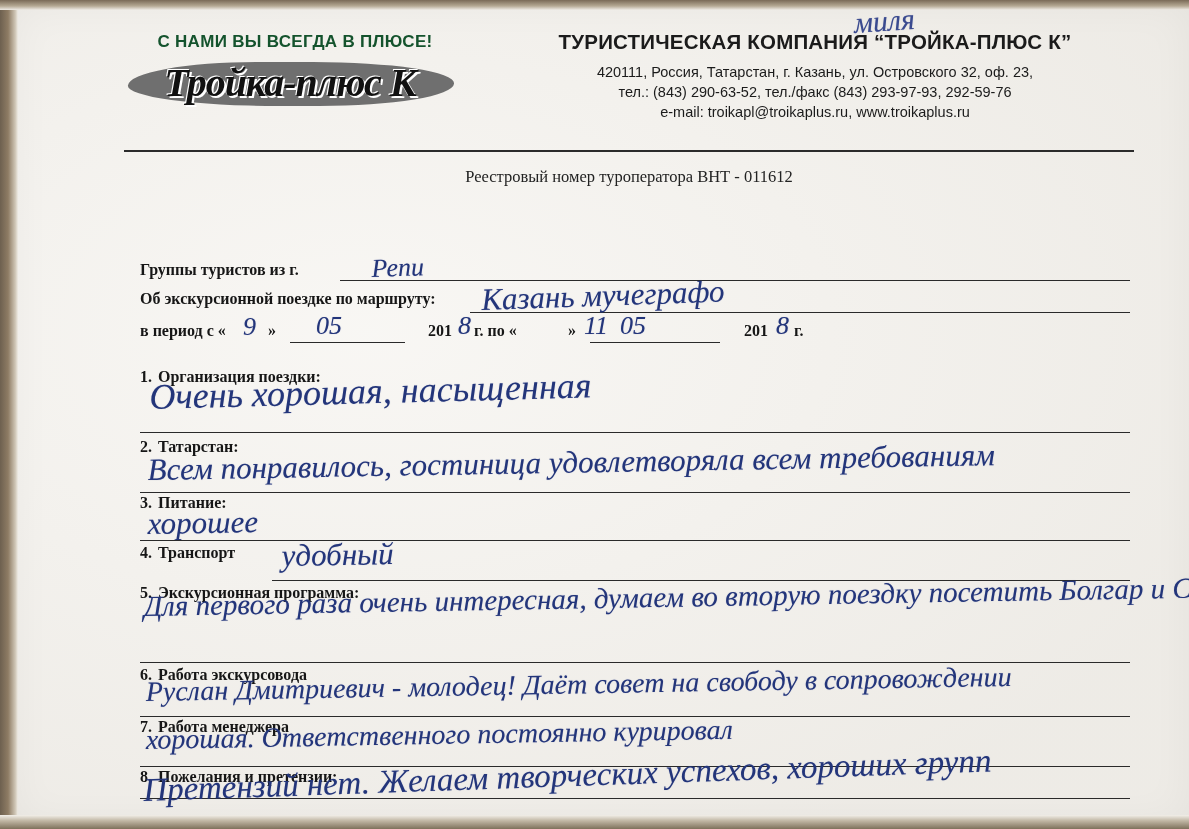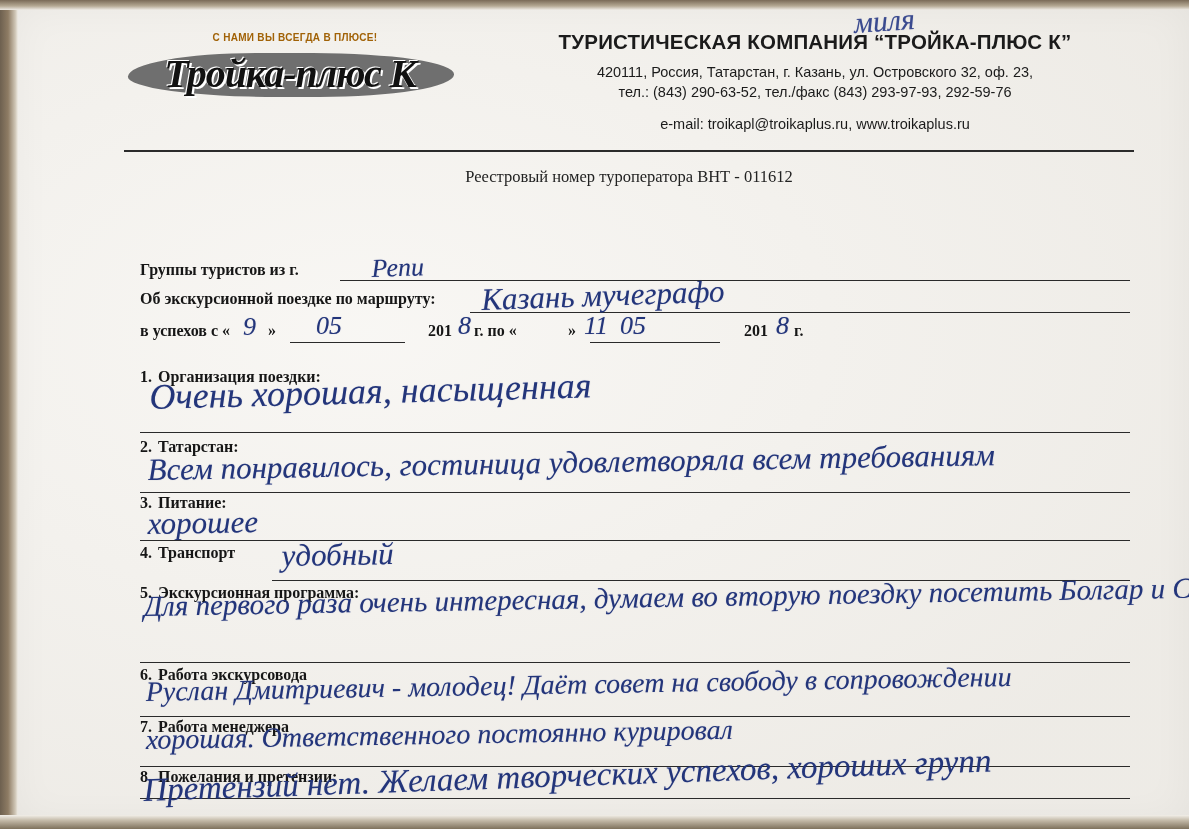--- a/index.html
+++ b/index.html
@@ -65,23 +65,23 @@
     height: 120px;
   }
   .logo-block {
     position: absolute;
     left: 0; top: 10px;
     width: 350px;
     text-align: center;
   }
   .slogan {
     font-family: "Liberation Sans", sans-serif;
-    font-size: 10px;
-    font-weight: bold;
-    color: #a16207;
+    font-size: 17px;
+    font-weight: bold;
+    color: #14532d;
     letter-spacing: 0.3px;
     white-space: nowrap;
   }
   .logo-shape {
     position: relative;
     margin-top: 4px;
     height: 56px;
     width: 340px;
   }
   .logo-blob {
@@ -214,21 +214,21 @@
       <div class="slogan">С НАМИ ВЫ ВСЕГДА В ПЛЮСЕ!</div>
       <div class="logo-shape">
         <div class="logo-blob"></div>
         <div class="logo-text">Тройка-плюс К</div>
       </div>
     </div>
     <div class="company-block">
       <div class="company-name">ТУРИСТИЧЕСКАЯ КОМПАНИЯ “ТРОЙКА-ПЛЮС К”</div>
       <div class="company-addr">420111, Россия, Татарстан, г. Казань, ул. Островского 32, оф. 23,</div>
       <div class="company-addr" style="margin-top:0;">тел.: (843) 290-63-52, тел./факс (843) 293-97-93, 292-59-76</div>
-      <div class="company-addr" style="margin-top:12px;">e-mail: troikapl@troikaplus.ru, www.troikaplus.ru</div>
+      <div class="company-addr" style="margin-top:0;">e-mail: troikapl@troikaplus.ru, www.troikaplus.ru</div>
     </div>
   </div>
 
   <div class="rule"></div>
   <div class="reg-number">Реестровый номер туроператора ВНТ - 011612</div>
 
 
   <div class="form">
 
     <div class="frow" style="height:26px;">
@@ -237,21 +237,21 @@
       <span class="hw mid" style="left:232px; top:-4px; transform:rotate(-2deg);">Репи</span>
     </div>
 
     <div class="frow" style="height:30px;">
       <span class="flabel" style="left:0; top:6px;">Об экскурсионной поездке по маршруту:</span>
       <span class="fline" style="left:330px; top:28px; width:660px;"></span>
       <span class="hw big" style="left:342px; top:-2px; transform:rotate(-2deg);">Казань  мучеграфо</span>
     </div>
 
     <div class="frow" style="height:34px;">
-      <span class="flabel" style="left:0; top:8px;">в успехов с «</span>
+      <span class="flabel" style="left:0; top:8px;">в период с «</span>
       <span class="hw mid" style="left:103px; top:-2px;">9</span>
       <span class="flabel" style="left:128px; top:8px;">»</span>
       <span class="fline" style="left:150px; top:28px; width:115px;"></span>
       <span class="hw mid" style="left:176px; top:-3px;">05</span>
       <span class="flabel" style="left:288px; top:8px;">201</span>
       <span class="hw mid" style="left:318px; top:-3px;">8</span>
       <span class="flabel" style="left:334px; top:8px;">г. по «</span>
       <span class="hw mid" style="left:400px; top:-3px;margin-left:44px;">11</span>
       <span class="flabel" style="left:428px; top:8px;">»</span>
       <span class="fline" style="left:450px; top:28px; width:130px;"></span>

